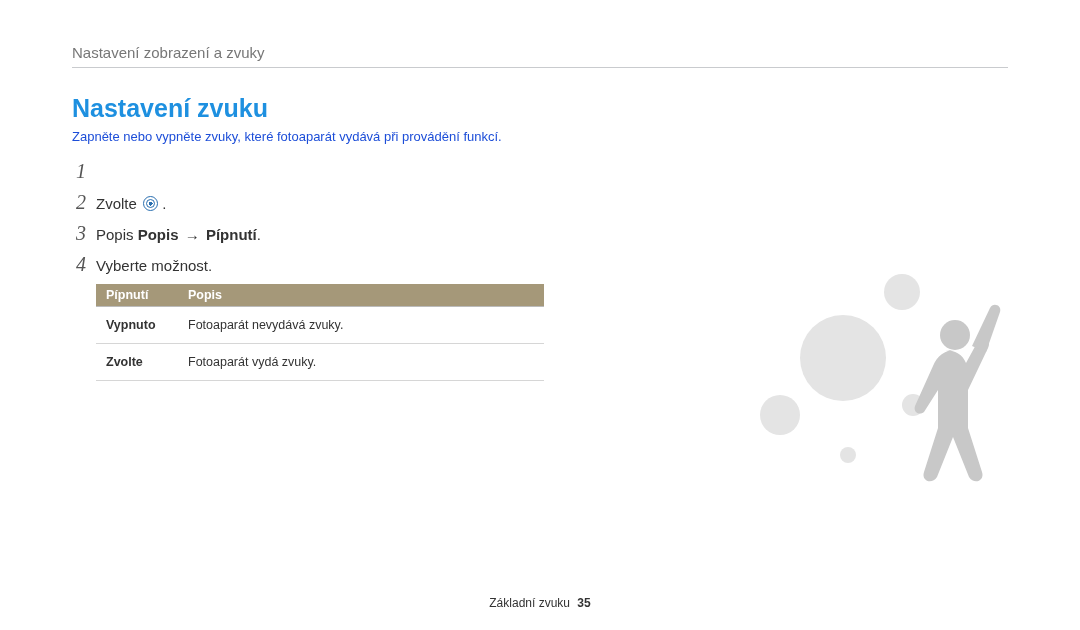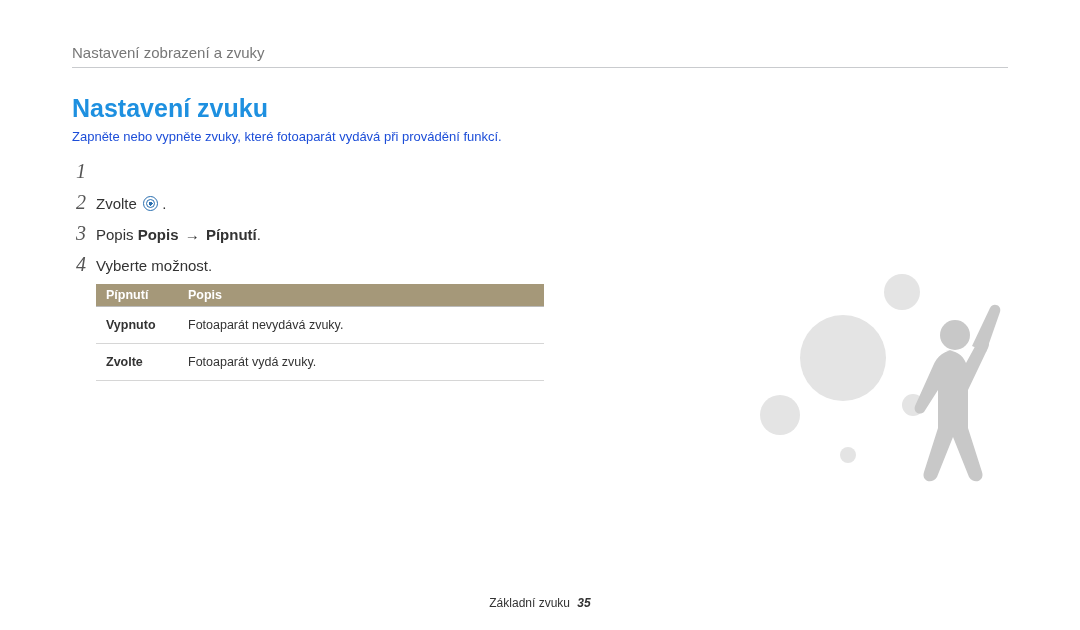--- a/index.html
+++ b/index.html
@@ -48,21 +48,21 @@
   }
   table.opts th:first-child { width: 82px; }
   table.opts td {
     padding: 11px 10px; border-bottom: 1px solid #d6d6d6; color: #333;
   }
   table.opts td:first-child { font-weight: 700; }
   .footer {
     position: absolute; bottom: 20px; left: 0; width: 100%; text-align: center;
     font-size: 12px; color: #333;
   }
-  .footer .pg { font-weight: 700; margin-left: 4px; font-style: italic; }
+  .footer .pg { font-weight: 700; margin-left: 4px; }
   .deco {
     position: absolute; right: 40px; bottom: 60px; width: 360px; height: 320px;
     pointer-events: none;
   }
   .deco svg { width: 100%; height: 100%; }
 </style>
 </head>
 <body>
 
 <div class="page">

